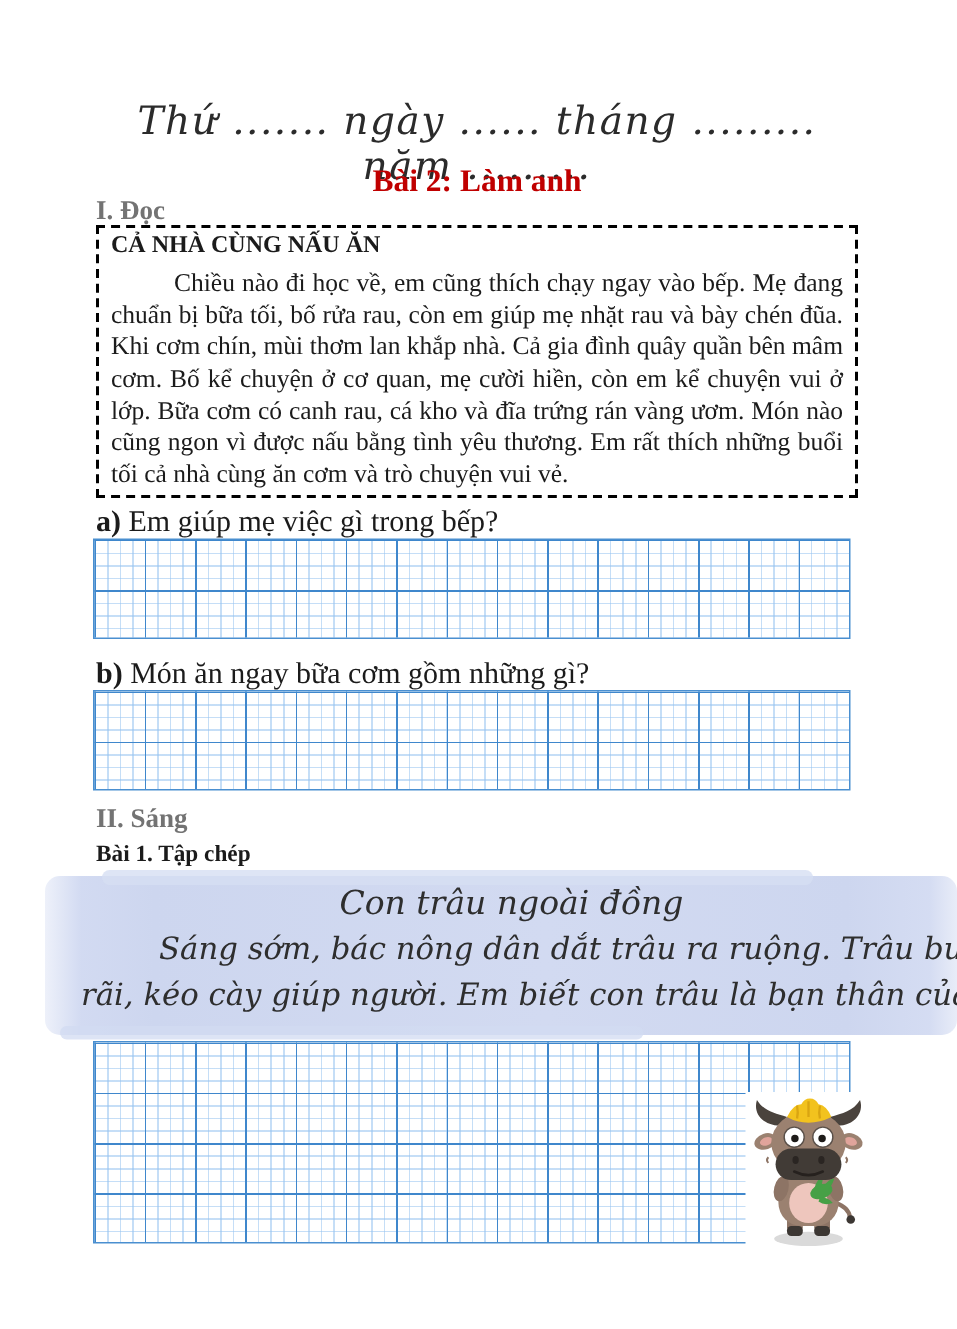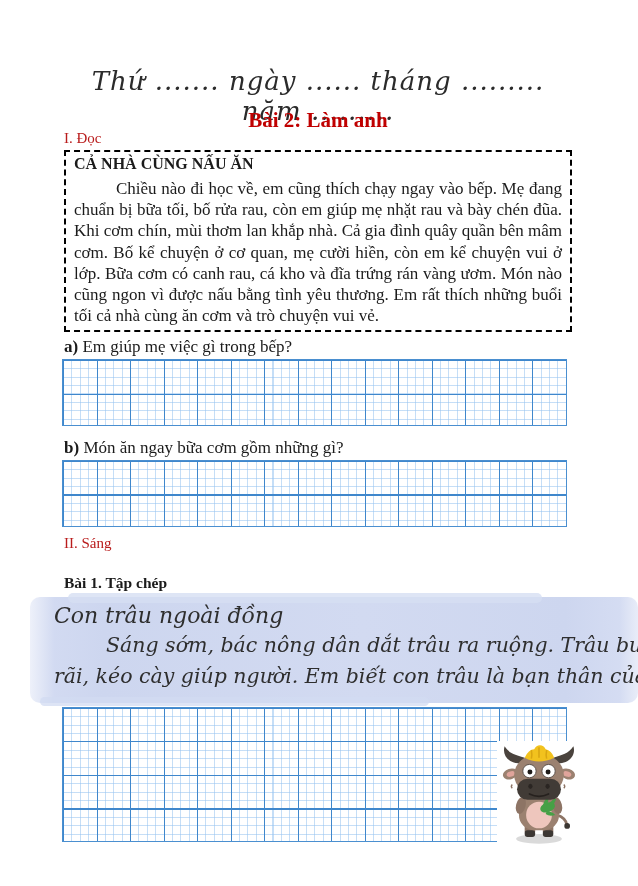--- a/index.html
+++ b/index.html
@@ -17,58 +17,58 @@
     font-family:"DejaVu Serif",serif;
     font-style:italic;
     font-size:26px; letter-spacing:1px; color:#2b2b2b;
     height:36px;
   }
   .lesson-title {
     text-align:center; font-weight:bold; font-size:21px; color:#c00000;
     margin-top:6px; height:22px;
   }
   .section-heading {
-    font-weight:normal; font-size:15px; color:#b91c1c; height:20px;
+    font-weight:bold; font-size:18px; color:#737373; height:20px;
   }
 
   
   .reading-box {
     border:2px dashed #000;
     padding:3px 8px 4px 8px;
     margin-bottom:5px;
   }
   .reading-box .box-title {
     font-weight:bold; font-size:16px; height:23px;
   }
   .reading-box .box-paragraph {
     font-size:17px; line-height:21.2px; text-align:justify;
     text-indent:42px;
   }
 
   
-  .question { font-size:17px; height:22px; margin-top:2px; }
+  .question { font-size:20px; height:22px; margin-top:2px; }
   .question b { font-weight:bold; }
 
   
   .grid {
     width:505px; margin-left:-2px;
     border:1px solid #4a8fd0;
     background-color:#fff;
     background-image:
       repeating-linear-gradient(to right,  #3f87cc 0 1px, transparent 1px 33.53px),
       repeating-linear-gradient(to bottom, #3f87cc 0 1px, transparent 1px 33.5px),
       repeating-linear-gradient(to right,  rgba(150,195,240,0.55) 0 1px, transparent 1px 8.38px),
       repeating-linear-gradient(to bottom, rgba(150,195,240,0.55) 0 1px, transparent 1px 8.37px);
   }
   .grid-small { height:67px; }
   .grid-large { height:135px; margin-top:4px; position:relative; }
   .gap8 { height:8px; } .gap10 { height:10px; }
 
   
-  .exercise-heading { font-weight:bold; font-size:15.5px; height:21px; margin-top:19px; }
+  .exercise-heading { font-weight:bold; font-size:15.5px; height:21px; margin-top:6px; }
 
   .watercolor {
     position:relative;
     margin:2px -66px 0 -34px;   
     padding:6px 10px 8px 24px;
     background:linear-gradient(90deg,
         rgba(205,214,240,0.35) 0%, rgba(205,214,240,0.9) 4%,
         #cdd6ef 12%, #d2daf1 55%, #cdd6ef 88%,
         rgba(205,214,240,0.85) 97%, rgba(205,214,240,0.45) 100%);
     border-radius:10px;
@@ -77,21 +77,21 @@
     content:""; position:absolute; left:38px; top:-4px; width:78%; height:10px;
     background:rgba(214,222,243,0.8); border-radius:6px;
   }
   .watercolor::after { 
     content:""; position:absolute; left:10px; bottom:-3px; width:64%; height:9px;
     background:rgba(210,219,242,0.75); border-radius:6px;
   }
   .cursive {
     font-family:"DejaVu Serif",serif; font-style:italic; color:#2e2e2e;
   }
-  .copy-title { font-size:22px; height:30px; position:relative; z-index:1; }
+  .copy-title { text-align:center; font-size:22px; height:30px; position:relative; z-index:1; }
   .copy-line  { font-size:20.5px; height:31px; white-space:nowrap; position:relative; z-index:1; }
   .copy-line-1 { padding-left:52px; }
 
   
   .mascot-box {
     position:absolute; right:-15px; bottom:-6px;
     width:84px; height:106px; background:#ffffff;
   }
   .mascot-box svg { display:block; width:84px; height:106px; }
 </style>

